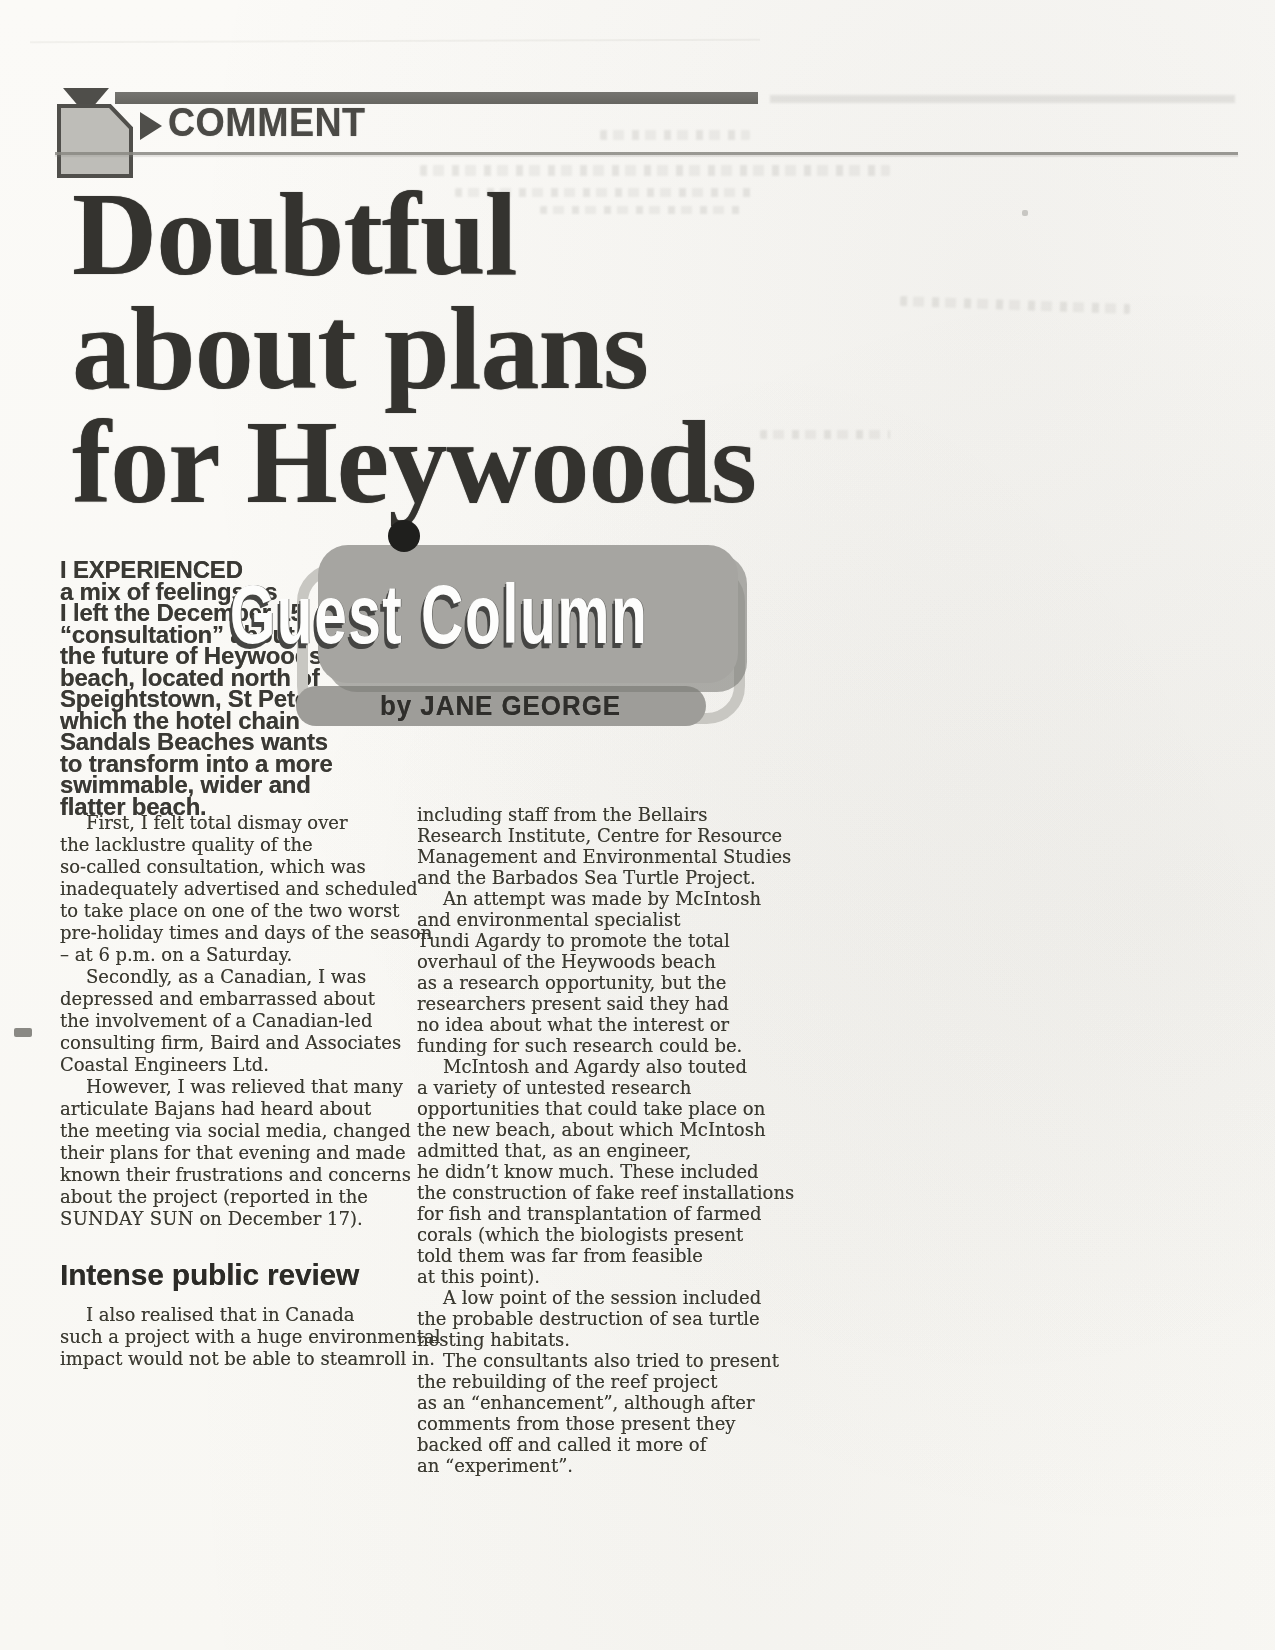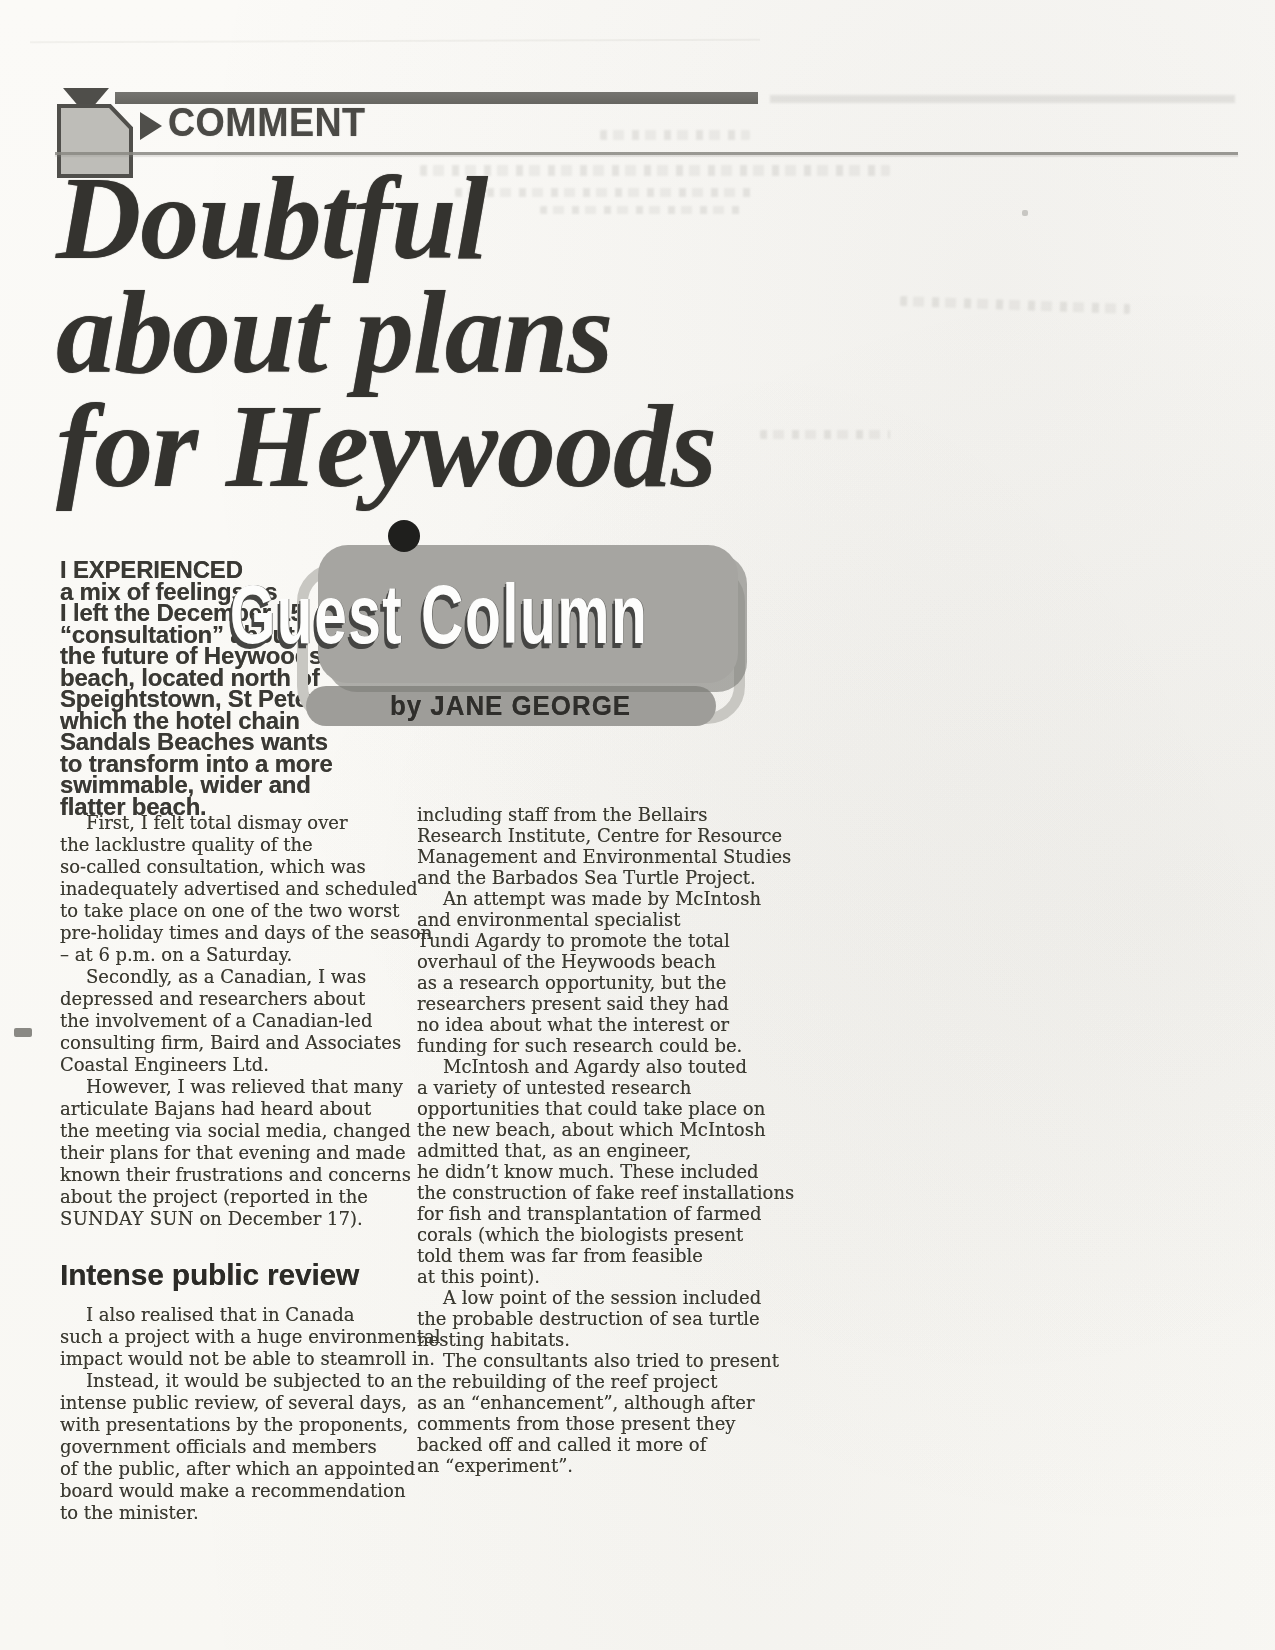--- a/index.html
+++ b/index.html
@@ -59,21 +59,21 @@
     background:#a6a5a1;box-shadow:9px 9px 0 rgba(124,123,119,.6);
     display:flex;align-items:center;justify-content:flex-end;
   }
   .banner-title{
     font-weight:700;font-size:84px;letter-spacing:2px;line-height:1;
     color:#fdfdfc;transform:scaleX(.70);white-space:nowrap;
     text-shadow:-4px 5px 0 #454543,-2px 2px 0 #5a5a57,1px 0 0 #6f6f6c;
   }
   .banner-dot{position:absolute;left:93px;top:2px;width:32px;height:32px;border-radius:50%;background:#1f1f1d;}
   .byline-bar{
-    position:absolute;left:11px;top:168px;width:410px;height:40px;border-radius:20px;background:#9e9d99;
+    position:absolute;left:1px;top:168px;width:410px;height:40px;border-radius:20px;background:#9e9d99;
     display:flex;align-items:center;justify-content:center;
   }
   .byline-bar::before{
     content:"";position:absolute;left:50px;top:7px;width:400px;height:40px;border-radius:20px;
     background:#8f8e8a;z-index:-1;
   }
   .byline-text{
     font-weight:700;font-size:27px;letter-spacing:1px;color:#2f2e2b;transform:scaleX(.96);
     text-shadow:0 0 .5px rgba(47,46,43,.7);
   }
@@ -120,21 +120,21 @@
 
   <div class="abs ghost" style="left:600px;top:130px;width:150px;height:10px;"></div>
   <div class="abs ghost" style="left:420px;top:165px;width:470px;height:11px;"></div>
   <div class="abs ghost" style="left:455px;top:188px;width:300px;height:9px;"></div>
   <div class="abs ghost" style="left:540px;top:206px;width:200px;height:8px;"></div>
   <div class="abs ghost" style="left:900px;top:300px;width:230px;height:10px;transform:rotate(2deg);"></div>
   <div class="abs ghost" style="left:760px;top:430px;width:130px;height:9px;"></div>
   <div class="abs speck" style="left:14px;top:1028px;width:18px;height:9px;"></div>
   <div class="abs speck" style="left:1022px;top:210px;width:6px;height:6px;opacity:.4;"></div>
 
-  <h1 class="abs headline" style="margin:0;font-style:italic;">Doubtful
+  <h1 class="abs headline" style="margin:16px;">Doubtful
 about plans
 for Heywoods</h1>
 
   <div class="abs intro">I EXPERIENCED
 a mix of feelings as
 I left the December 15
 “consultation” about
 the future of Heywoods
 beach, located north of
 Speightstown, St Peter,
@@ -157,42 +157,35 @@
 
   <div class="abs col col-left">
     <p class="ind">First, I felt total dismay over
 the lacklustre quality of the
 so-called consultation, which was
 inadequately advertised and scheduled
 to take place on one of the two worst
 pre-holiday times and days of the season
 – at 6 p.m. on a Saturday.</p>
     <p class="ind">Secondly, as a Canadian, I was
-depressed and researchers about
+depressed and embarrassed about
 the involvement of a Canadian-led
 consulting firm, Baird and Associates
 Coastal Engineers Ltd.</p>
     <p class="ind"><span>However, I was relieved that many
 articulate Bajans had heard about
 the meeting via social media, changed
 their plans for that evening and made
 known their frustrations and concerns
 about the project (reported in the
 </span><span class="bold-serif">SUNDAY SUN</span><span> on December 17).</span></p>
     <p class="subhead">Intense public review</p>
     <p class="ind">I also realised that in Canada
 such a project with a huge environmental
 impact would not be able to steamroll in.</p>
-    <p class="ind">Instead, it would be subjected to an
-intense public review, of several days,
-with presentations by the proponents,
-government officials and members
-of the public, after which an appointed
-board would make a recommendation
-to the minister.</p>
   </div>
 
   <div class="abs col col-right">
     <p>including staff from the Bellairs
 Research Institute, Centre for Resource
 Management and Environmental Studies
 and the Barbados Sea Turtle Project.</p>
     <p class="ind">An attempt was made by McIntosh
 and environmental specialist
 Tundi Agardy to promote the total

